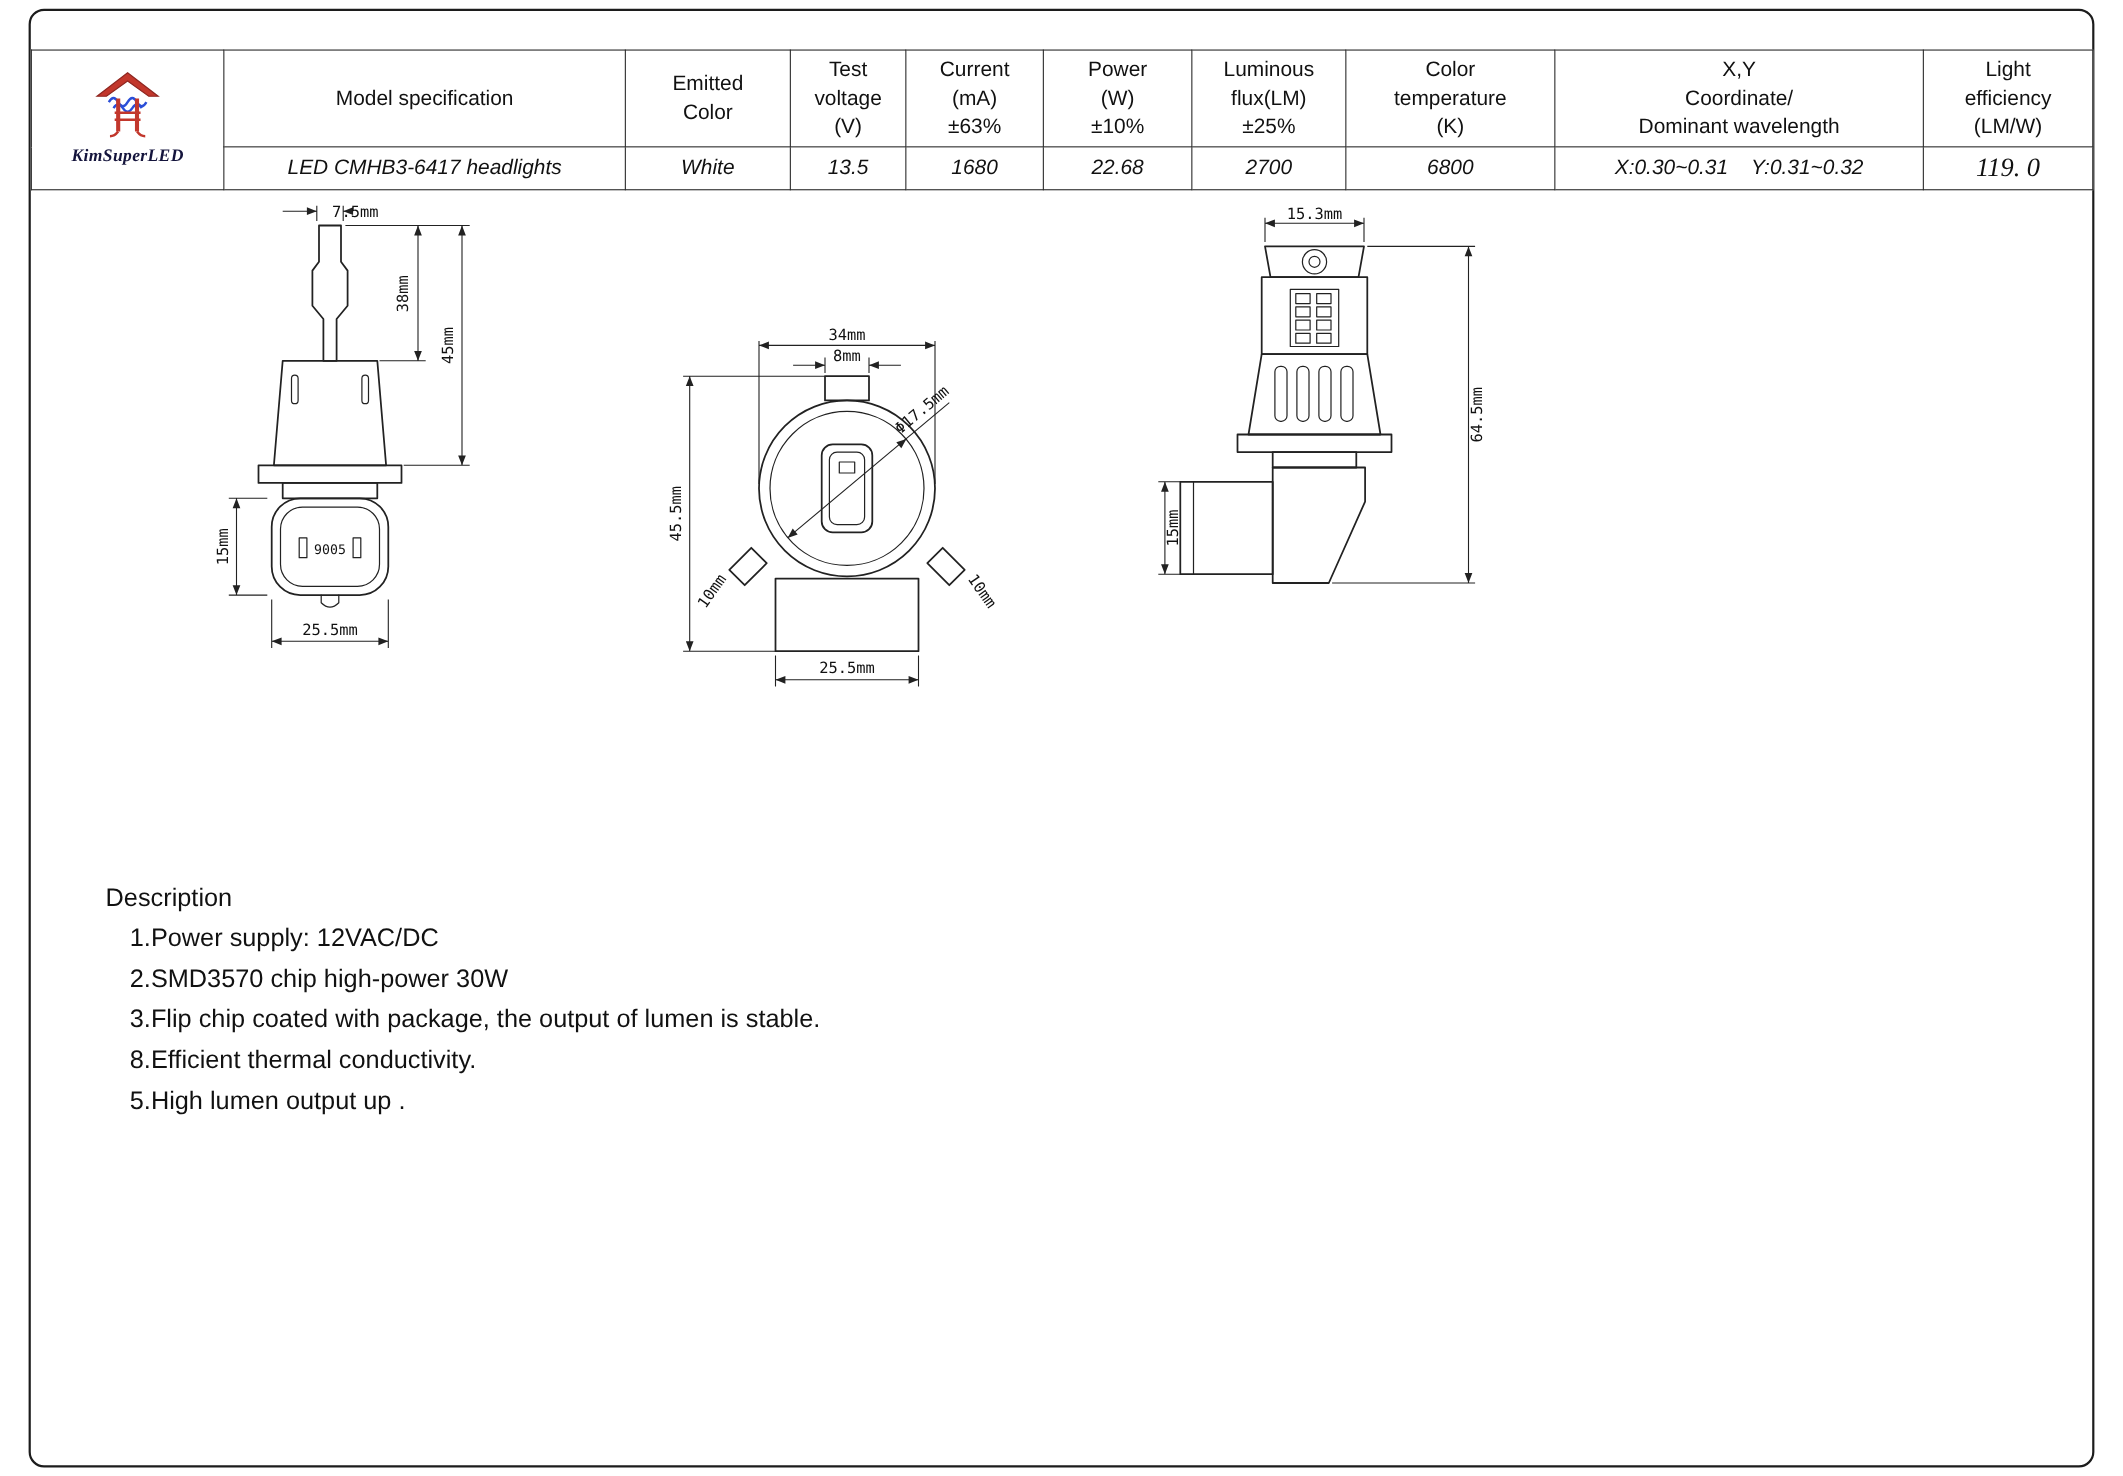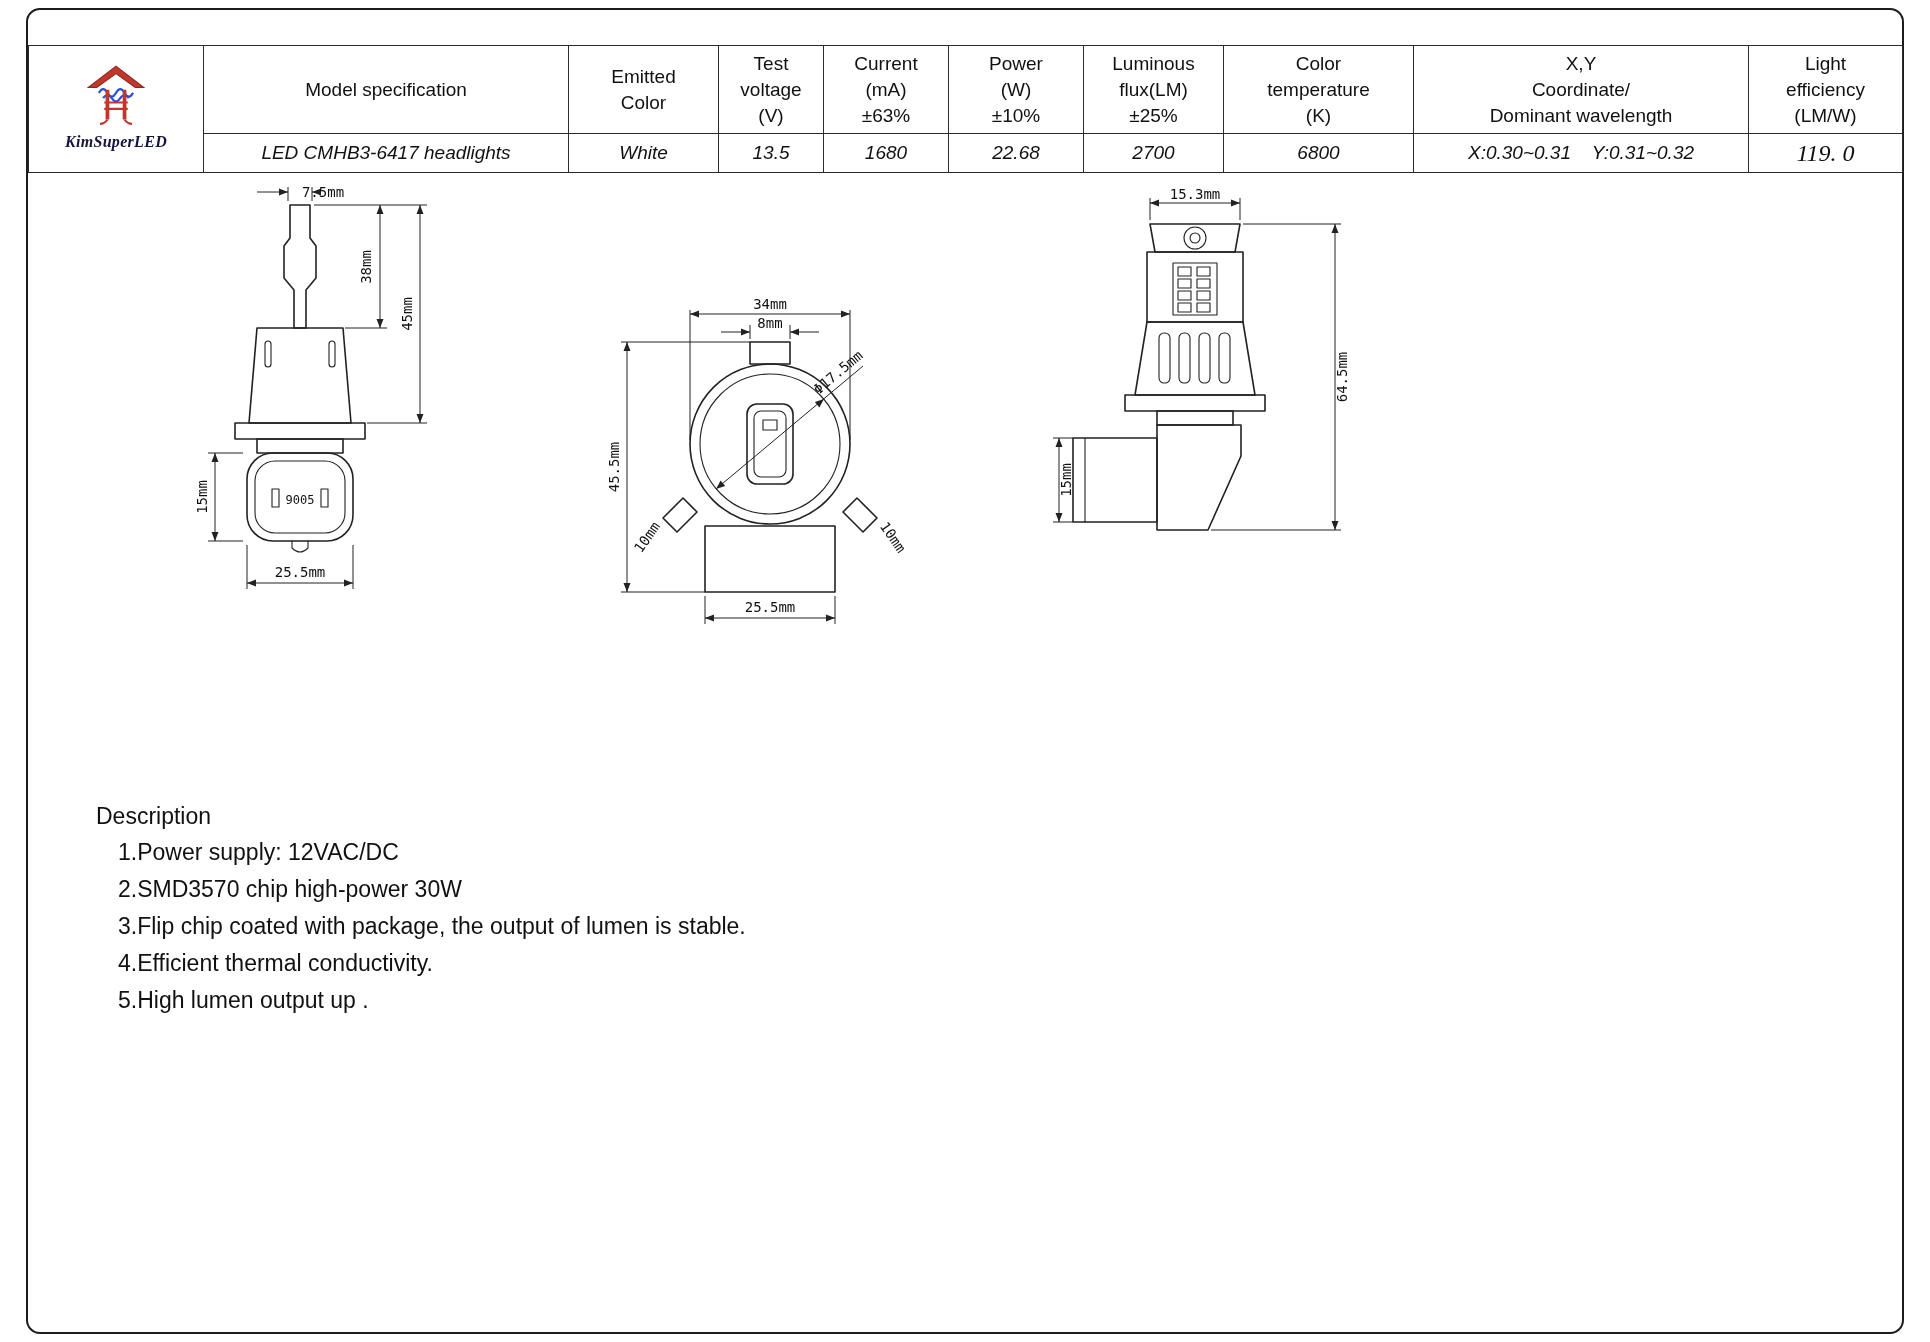--- a/index.html
+++ b/index.html
@@ -235,16 +235,16 @@
       <path class="ah" d="M14,246 l-3.5,9 h7 z M14,330 l-3.5,-9 h7 z"></path>
       <text class="dtx" x="26" y="288" transform="rotate(-90 26 288)">15mm</text>
     </g>
   </svg>
 
   <div class="desc">
     <div class="desc-title">Description</div>
     <div class="desc-item">1.Power supply: 12VAC/DC</div>
     <div class="desc-item">2.SMD3570 chip high-power 30W</div>
     <div class="desc-item">3.Flip chip coated with package, the output of lumen is stable.</div>
-    <div class="desc-item">4.Efficient thermal conductivity.</div>
+    <div class="desc-item">8.Efficient thermal conductivity.</div>
     <div class="desc-item">5.High lumen output up .</div>
   </div>
 </div>
 
 </body></html>

